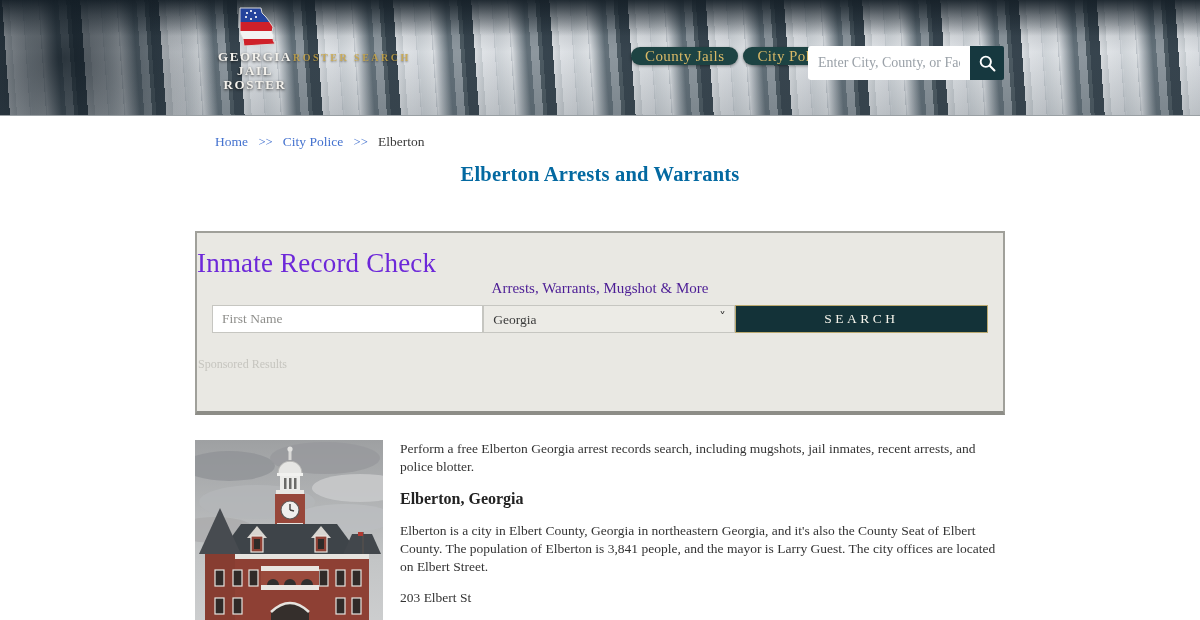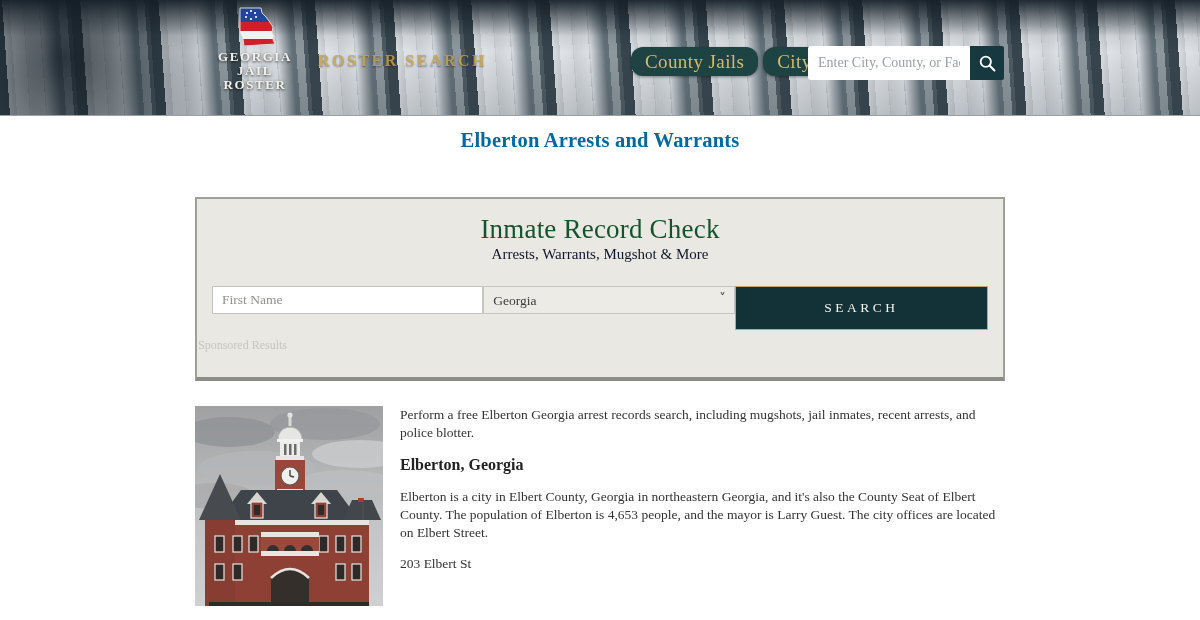--- a/index.html
+++ b/index.html
@@ -25,28 +25,28 @@
         #d9dde1 48px, #5d6b74 62px,
         #5d6b74 66px, #8d979e 66px,
         #8d979e 74px, #44525a 74px,
         #44525a 78px);
     border-bottom:1px solid #9aa0a4;
   }
   .logo { position:absolute; left:14px; top:6px; width:92px; text-align:center; }
   .logo-flag { display:block; margin:0 auto 2px; }
   .logo-line { display:block; color:#f3f1ec; font-weight:bold; font-size:13px;
                letter-spacing:1.6px; line-height:14px; text-shadow:0 1px 3px rgba(0,0,0,.8); }
-  .roster-search { position:absolute; left:123px; top:52px; color:#c7a23f; opacity:.82;
-                   font-size:16px; letter-spacing:2.5px; font-weight:bold;
+  .roster-search { position:absolute; left:98px; top:52px; color:#c7a23f; opacity:.82;
+                   font-size:10px; letter-spacing:2.5px; font-weight:bold;
                    text-shadow:0 1px 2px rgba(0,0,0,.5); }
   .hdr-nav { position:absolute; left:436px; top:47px; display:flex; gap:5px; }
   .hdr-nav button {
     background:#1d4343; color:#d9b967; border:none; border-radius:12px;
-    height:29px; padding:0 14px; font-family:"Liberation Serif", serif;
-    font-size:19px; letter-spacing:.4px; cursor:pointer; box-shadow:0 1px 3px rgba(0,0,0,.4);
+    height:18px; padding:0 14px; font-family:"Liberation Serif", serif;
+    font-size:15px; letter-spacing:.4px; cursor:pointer; box-shadow:0 1px 3px rgba(0,0,0,.4);
   }
   .hdr-search { position:absolute; left:613px; top:46px; display:flex; height:34px; }
   .hdr-search input {
     width:162px; height:34px; border:none; border-radius:3px 0 0 3px;
     padding:0 10px; font-family:"Liberation Serif", serif; font-size:14px; color:#5a6168;
     background:#ffffff; outline:none;
   }
   .hdr-search input::placeholder { color:#9aa1a8; }
   .hdr-search button {
     width:34px; height:34px; border:none; background:#16383f; cursor:pointer;
@@ -59,40 +59,40 @@
   .breadcrumb .sep { color:#4472cf; margin:0 7px; font-size:12.5px; }
   .breadcrumb .cur { color:#3b3b3b; }
   .page-title { text-align:center; margin-top:13px; font-size:20.5px; font-weight:bold;
                 color:#0369a1; letter-spacing:.2px; }
 
   
   .panel {
     margin-top:45px; width:810px; height:184px; background:#e9e8e3;
     border:2px solid #a0a09a; border-bottom:4px solid #8d8d87;
   }
-  .panel h2 { text-align:center; margin-top:15px; font-size:27px; font-weight:normal;
-              color:#14532d; letter-spacing:.2px; }
-  .panel .sub { text-align:center; font-size:15px; color:#0f172a; margin-top:1px; }
-  .fields { display:flex; margin:23px 15px 0; height:28px; }
+  .panel h2 { margin-top:15px; font-size:27px; font-weight:normal;
+              color:#6d28d9; letter-spacing:.2px; }
+  .panel .sub { text-align:center; font-size:15px; color:#4c1d95; margin-top:1px; }
+  .fields { display:flex; margin:8px 15px 0; height:28px; }
   .fields > * { flex:1; min-width:0; }
   .fields input {
     height:28px; border:1px solid #c6c6c1; background:#fff; padding:0 9px;
     font-family:"Liberation Serif", serif; font-size:13.5px; color:#444; outline:none;
   }
   .fields input::placeholder { color:#8f8f8c; }
   .select-wrap { position:relative; }
   .select-wrap select {
     width:100%; height:28px; border:1px solid #c6c6c1; background:#ecebe6;
     font-family:"Liberation Serif", serif; font-size:13.5px; color:#3a3a3a;
     padding:0 9px; appearance:none; -webkit-appearance:none; outline:none; cursor:pointer;
   }
   .select-wrap .chev { position:absolute; right:9px; top:4px; font-size:13px; color:#333;
                        pointer-events:none; font-family:"DejaVu Sans", sans-serif; }
   .search-btn {
-    height:44px; background:#133238; border:1px solid #bba96f; color:#f5f3ea;
+    height:28px; background:#133238; border:1px solid #bba96f; color:#f5f3ea;
     font-family:"Liberation Serif", serif; font-size:13.5px; letter-spacing:3.5px; cursor:pointer;
   }
   .sponsored { margin:24px 0 0 1px; font-size:12px; color:#c6c5bf; }
 
   
   .content { display:flex; gap:17px; margin-top:25px; align-items:flex-start; }
   .photo { width:188px; height:200px; overflow:hidden; flex:0 0 188px; }
   .text { width:605px; font-size:13.5px; color:#333; line-height:1.35; }
   .text p { margin-bottom:12px; }
   .text h3 { font-size:16px; color:#222; margin-bottom:12px; font-weight:bold; }
@@ -142,20 +142,27 @@
         <svg width="19" height="19" viewBox="0 0 20 20">
           <circle cx="8.2" cy="8.2" r="5.4" fill="none" stroke="#ffffff" stroke-width="2"></circle>
           <line x1="12.4" y1="12.4" x2="17.3" y2="17.3" stroke="#ffffff" stroke-width="2.2" stroke-linecap="round"></line>
         </svg>
       </button>
     </div>
   </div>
 </div>
 
 <div class="col">
+  <div class="breadcrumb">
+    <span class="lnk">Home</span>
+    <span class="sep">&gt;&gt;</span>
+    <span class="lnk">City Police</span>
+    <span class="sep">&gt;&gt;</span>
+    <span class="cur">Elberton</span>
+  </div>
 
   <h1 class="page-title">Elberton Arrests and Warrants</h1>
 
   <div class="panel">
     <h2>Inmate Record Check</h2>
     <div class="sub">Arrests, Warrants, Mugshot &amp; More</div>
     <div class="fields">
       <input type="text" placeholder="First Name" style="">
       <div class="select-wrap">
         <select>
@@ -242,21 +249,21 @@
         <rect x="66" y="145" width="58" height="5" fill="#e9e6e1"></rect>
         <path d="M76,200 L76,172 Q95,154 114,172 L114,200 Z" fill="#352f2c"></path>
         <path d="M76,172 Q95,154 114,172" fill="none" stroke="#e7e4df" stroke-width="2.5"></path>
         <rect x="14" y="196" width="160" height="4" fill="#2e2b29"></rect>
       </svg>
     </div>
 
     <div class="text">
       <p>Perform a free Elberton Georgia arrest records search, including mugshots, jail inmates, recent arrests, and police blotter.</p>
       <h3>Elberton, Georgia</h3>
-      <p>Elberton is a city in Elbert County, Georgia in northeastern Georgia, and it's also the County Seat of Elbert County. The population of Elberton is 4,653 people, and the mayor is Larry Guest. The city offices are located on Elbert Street.</p>
+      <p>Elberton is a city in Elbert County, Georgia in northeastern Georgia, and it's also the County Seat of Elbert County. The population of Elberton is 3,841 people, and the mayor is Larry Guest. The city offices are located on Elbert Street.</p>
       <div class="addr">
         <span>203 Elbert St</span>
 
       </div>
 
     </div>
   </div>
 </div>
 
 </body></html>

